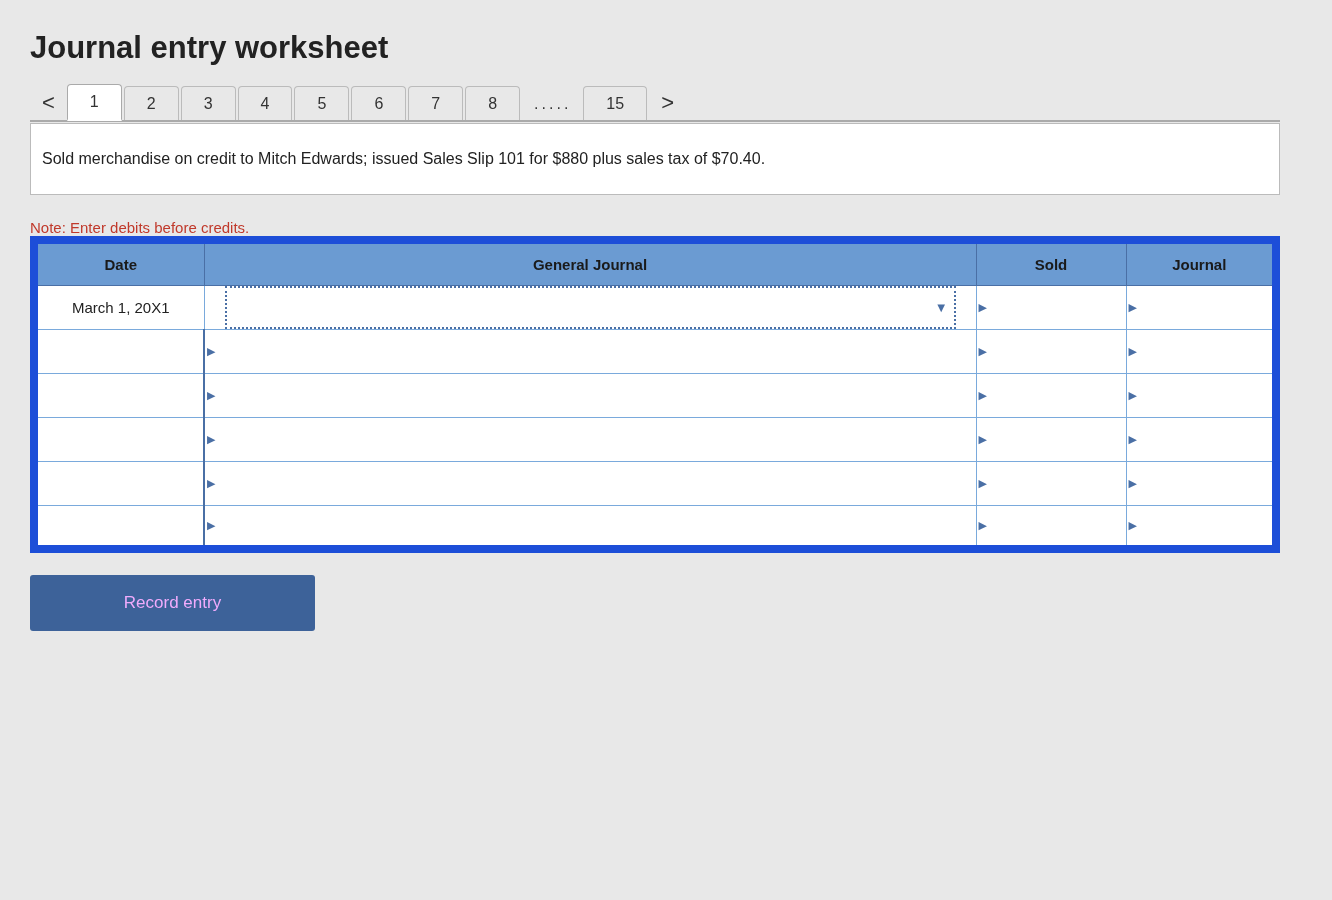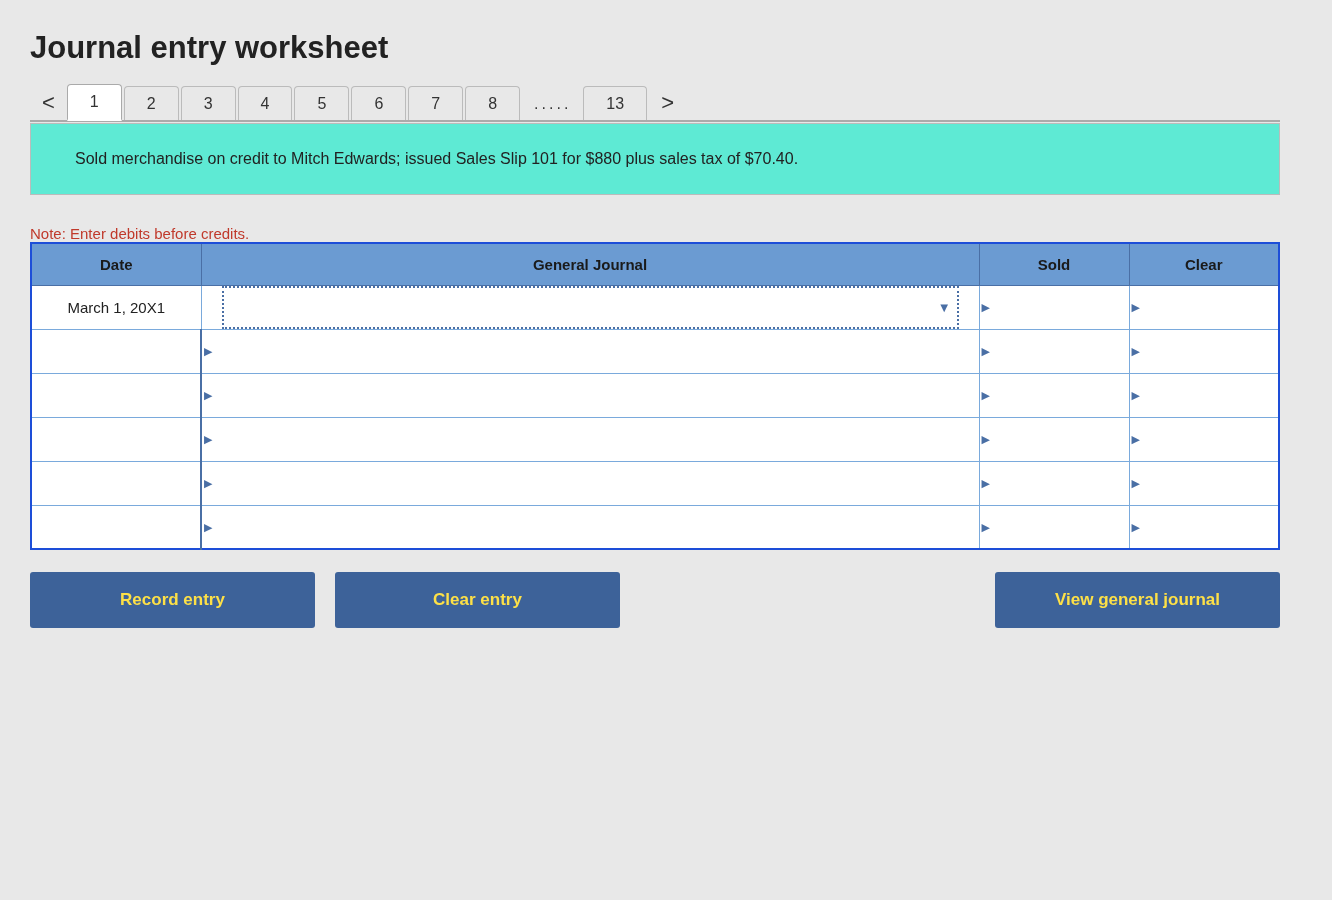--- a/index.html
+++ b/index.html
@@ -64,42 +64,42 @@
     .tab-ellipsis {
       padding: 8px 12px;
       font-size: 16px;
       color: #333;
       letter-spacing: 3px;
       align-self: flex-end;
     }
 
     
     .description-box {
-      background: #5eead4;
+      background: #ffffff;
       border: 1.5px solid #bbb;
-      padding: 22px 44px;
-      margin-bottom: 30px;
+      padding: 22px 11px;
+      margin-bottom: 24px;
       font-size: 16px;
       line-height: 1.6;
       width: 100%;
       max-width: 1250px;
     }
 
     .note-text {
       color: #c0392b;
       font-size: 15px;
       margin-bottom: 0;
     }
 
     
     .journal-table {
       width: 100%;
       max-width: 1250px;
       border-collapse: collapse;
-      border: 2px solid #1d4ed8;
+      border: 8px solid #1d4ed8;
     }
 
     .journal-table th {
       background: #6b9bd2;
       color: #1a1a1a;
       font-weight: bold;
       font-size: 15px;
       padding: 12px 10px;
       text-align: center;
       border: 1.5px solid #4a6fa5;
@@ -161,25 +161,25 @@
     .buttons-row {
       display: flex;
       gap: 20px;
       margin-top: 22px;
       align-items: center;
       max-width: 1250px;
     }
 
     .btn {
       background: #3d6299;
-      color: #fde047;
+      color: #f0abfc;
       border: none;
       padding: 18px 0;
       font-size: 17px;
-      font-weight: bold;
+      font-weight: normal;
       cursor: pointer;
       border-radius: 3px;
     }
 
     .btn-record {
       width: 285px;
     }
 
     .btn-clear {
       width: 285px;
@@ -209,38 +209,38 @@
   <span class="tab-nav-arrow">&lt;</span>
   <div class="tab-item active">1</div>
   <div class="tab-item">2</div>
   <div class="tab-item">3</div>
   <div class="tab-item">4</div>
   <div class="tab-item">5</div>
   <div class="tab-item">6</div>
   <div class="tab-item">7</div>
   <div class="tab-item">8</div>
   <span class="tab-ellipsis">.....</span>
-  <div class="tab-item">13</div>
+  <div class="tab-item">15</div>
   <span class="tab-nav-arrow">&gt;</span>
 </div>
 <div class="tab-line"></div>
 
 <div class="description-box">
   <p>Sold merchandise on credit to Mitch Edwards; issued Sales Slip 101 for $880 plus sales tax of $70.40.</p>
 </div>
 
 <p class="note-text">Note: Enter debits before credits.</p>
 
 <table class="journal-table">
   <thead>
     <tr>
       <th class="date-cell">Date</th>
       <th>General Journal</th>
       <th class="debit-cell">Sold</th>
-      <th class="credit-cell">Clear</th>
+      <th class="credit-cell">Journal</th>
     </tr>
   </thead>
   <tbody>
 
     <tr>
       <td class="date-cell">
         <span>March 1, 20X1</span>
       </td>
       <td class="general-journal-cell">
         <div class="input-cell-wrapper">
@@ -335,15 +335,13 @@
       <td class="credit-cell">
         <span class="cell-arrow">▶</span>
         <input type="text" style="border: none; outline: none; width: 85%; height: 100%; font-size: 15px; text-align: right;">
       </td>
     </tr>
   </tbody>
 </table>
 
 <div class="buttons-row">
   <button class="btn btn-record">Record entry</button>
-  <button class="btn btn-clear">Clear entry</button>
-  <button class="btn btn-view">View general journal</button>
 </div>
 
 </body></html>

